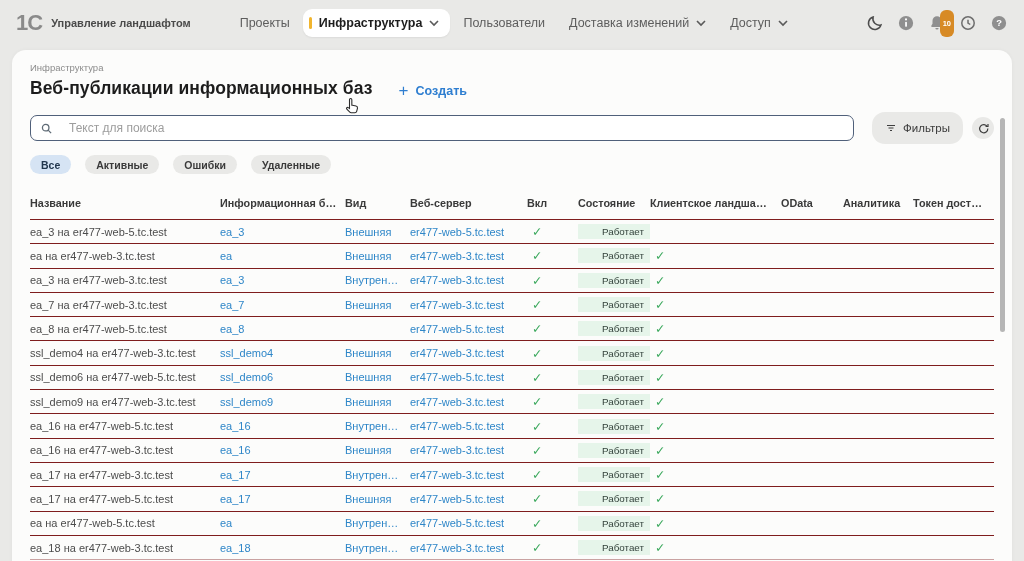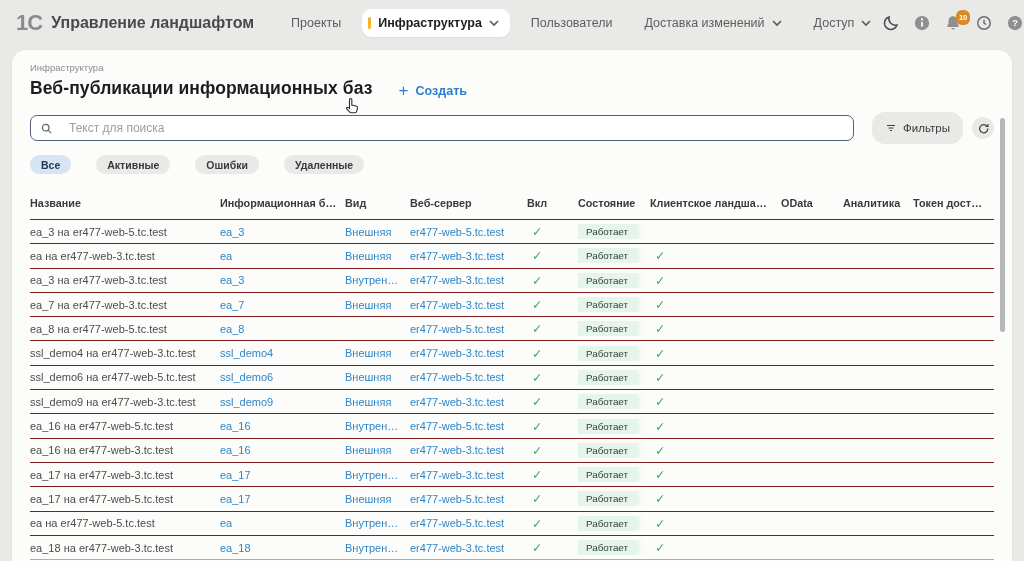--- a/index.html
+++ b/index.html
@@ -1,66 +1,66 @@
 <!DOCTYPE html>
 <html><head>
 <meta charset="utf-8">
 <style>
   *{margin:0;padding:0;box-sizing:border-box}
   html,body{width:1024px;height:561px;overflow:hidden}
   body{font-family:"Liberation Sans","DejaVu Sans",sans-serif;background:#e9e9e7;position:relative;color:#2b2b2b}
 
   
   .topbar{height:46px;display:flex;align-items:center;padding:0 16px}
-  .brand{display:flex;align-items:center;gap:9px;margin-right:26px}
+  .brand{display:flex;align-items:center;gap:9px;margin-right:38px}
   .logo{font-size:22px;font-weight:800;color:#8a8a8a;letter-spacing:-1px;line-height:1}
-  .brand-title{font-size:16px;font-weight:700;color:#4a4a4a;white-space:nowrap}
-  .mainnav{display:flex;align-items:center;gap:10px;flex:1}
+  .brand-title{font-size:11px;font-weight:700;color:#4a4a4a;white-space:nowrap}
+  .mainnav{display:flex;align-items:center;gap:2px;flex:1}
   .nav-item{display:flex;align-items:center;gap:7px;padding:7px 11px;font-size:12.5px;color:#5d5d5d;border-radius:9px;cursor:pointer;white-space:nowrap;position:relative}
   .nav-item.active{background:#fff;font-weight:700;color:#1d1d1d;padding-left:16px;box-shadow:0 1px 2px rgba(0,0,0,.06)}
   .nav-item.active::before{content:"";position:absolute;left:6px;top:8px;bottom:8px;width:3px;background:#f1b52e;border-radius:2px}
   .chev{display:inline-flex;width:10px;height:7px}
   .topbar-icons{display:flex;align-items:center;gap:13px}
   .tb-icon{width:18px;height:18px;display:inline-flex;position:relative;cursor:pointer}
   .tb-icon svg{width:100%;height:100%}
-  .nbadge{position:absolute;top:-4px;right:-8px;min-width:14px;height:15px;background:#d78a25;border-radius:6px;color:#fff;font-size:7.5px;font-weight:700;display:flex;align-items:center;justify-content:center;padding:0 3px}
+  .nbadge{position:absolute;top:-4px;right:-8px;min-width:14px;height:27px;background:#d78a25;border-radius:6px;color:#fff;font-size:7.5px;font-weight:700;display:flex;align-items:center;justify-content:center;padding:0 3px}
 
   
   .card{position:absolute;left:12px;right:12px;top:50px;bottom:-14px;background:#fcfcfb;border-radius:14px 14px 0 0;padding:12px 18px 0 18px;box-shadow:0 0 4px rgba(0,0,0,.04)}
   .breadcrumb{font-size:9.5px;color:#8c8c8c}
   .title-row{display:flex;align-items:flex-end;margin-top:5px;position:relative}
   .page-title{font-size:17.5px;font-weight:700;color:#1c1c1c;letter-spacing:.1px}
   .create-link{display:flex;align-items:center;gap:7px;margin-left:26px;color:#2e7ed0;font-size:12.5px;font-weight:600;cursor:pointer;text-decoration:none}
   .create-link .plus{font-size:17px;font-weight:400;line-height:1}
   .cursor-svg{position:absolute;left:312px;top:18px;width:20px;height:20px}
 
   .search-row{display:flex;align-items:center;margin-top:13px}
   .search-box{flex:1;height:26px;border:1.4px solid #50607a;border-radius:7px;display:flex;align-items:center;padding:0 9px;background:#fff;gap:16px}
   .search-box svg{width:13px;height:13px;flex:none}
   .search-box input{border:none;outline:none;flex:1;font-size:12px;color:#333;background:transparent}
   .search-box input::placeholder{color:#9d9d9d}
   .filters-btn{margin-left:18px;height:32px;padding:0 13px;border-radius:13px;background:#e9e9e7;border:none;display:flex;align-items:center;gap:6px;font-size:11.5px;color:#3c3c3c;cursor:pointer;font-family:inherit}
   .filters-btn svg{width:12px;height:12px}
   .refresh-btn{margin-left:9px;width:22px;height:22px;border-radius:50%;background:#e9e9e7;border:none;display:flex;align-items:center;justify-content:center;cursor:pointer}
   .refresh-btn svg{width:13px;height:13px}
 
-  .chips{display:flex;align-items:flex-start;gap:25px;margin-top:11px}
+  .chips{display:flex;align-items:flex-start;gap:14px;margin-top:11px}
   .chip{height:19px;padding:0 11px;border-radius:10px;background:#e9e9e7;font-size:10.5px;font-weight:600;color:#3a3a3a;display:flex;align-items:center;cursor:pointer;white-space:nowrap}
   .chip.active{background:#d6e4f4;color:#22374e}
 
   
   .tbl{margin-top:14px}
   .thead,.tr{display:grid;grid-template-columns:190px 125px 65px 117px 51px 72px 131px 62px 70px 1fr;align-items:center}
   .thead{font-size:10.8px;font-weight:700;color:#3a3a3a;padding:9px 0 10px 0}
   .tr{height:24.3px;border-top:1px solid #7f1d1d;font-size:11px;cursor:pointer}
   .td{overflow:hidden;white-space:nowrap;text-overflow:ellipsis;padding-right:6px}
   .td.name{color:#4c4c4c}
   .td.link{color:#2e86c8}
   .check{color:#3aa85c;font-weight:700;font-size:12.5px;padding-left:5px}
-  .badge{display:inline-block;background:#e6f5ea;border-radius:3px;padding:2px 8px;font-size:9.8px;color:#32413a;box-shadow:0 0 7px 2px rgba(125,205,150,.28)}
+  .badge{display:inline-block;background:#e6f5ea;border-radius:3px;padding:2px 24px;font-size:9.8px;color:#32413a;box-shadow:0 0 7px 2px rgba(125,205,150,.28)}
   .tr.clipped{opacity:.4;filter:blur(.5px)}
 
   .vscroll{position:absolute;right:19px;top:118px;width:5px;height:214px;background:#b6b6b6;border-radius:3px;cursor:pointer}
 </style>
 </head>
 <body>
 
 <header class="topbar">
   <div class="brand">
     <span class="logo">1С</span>

